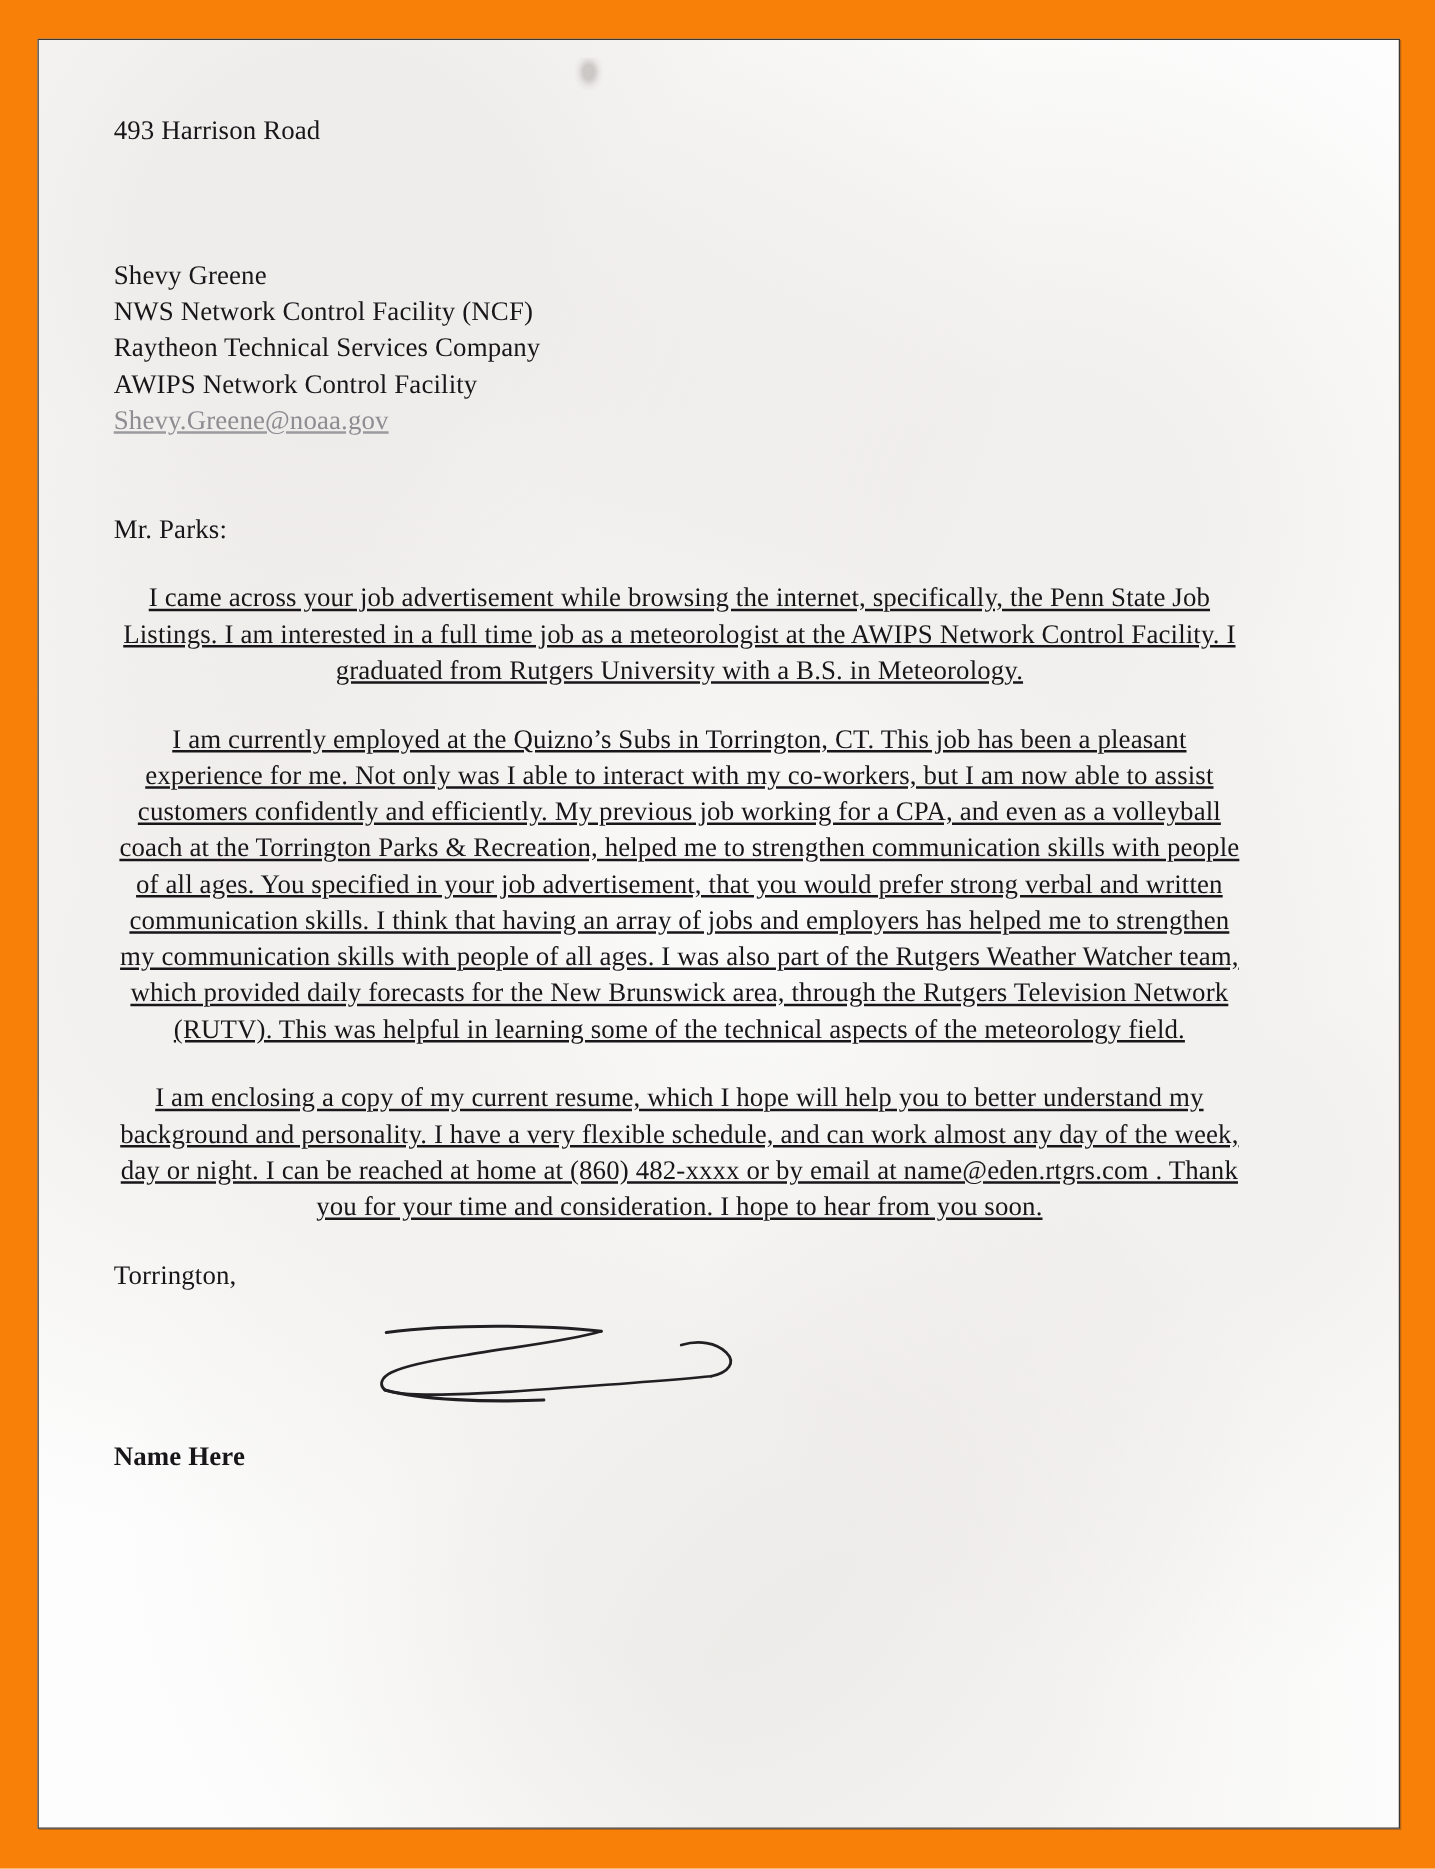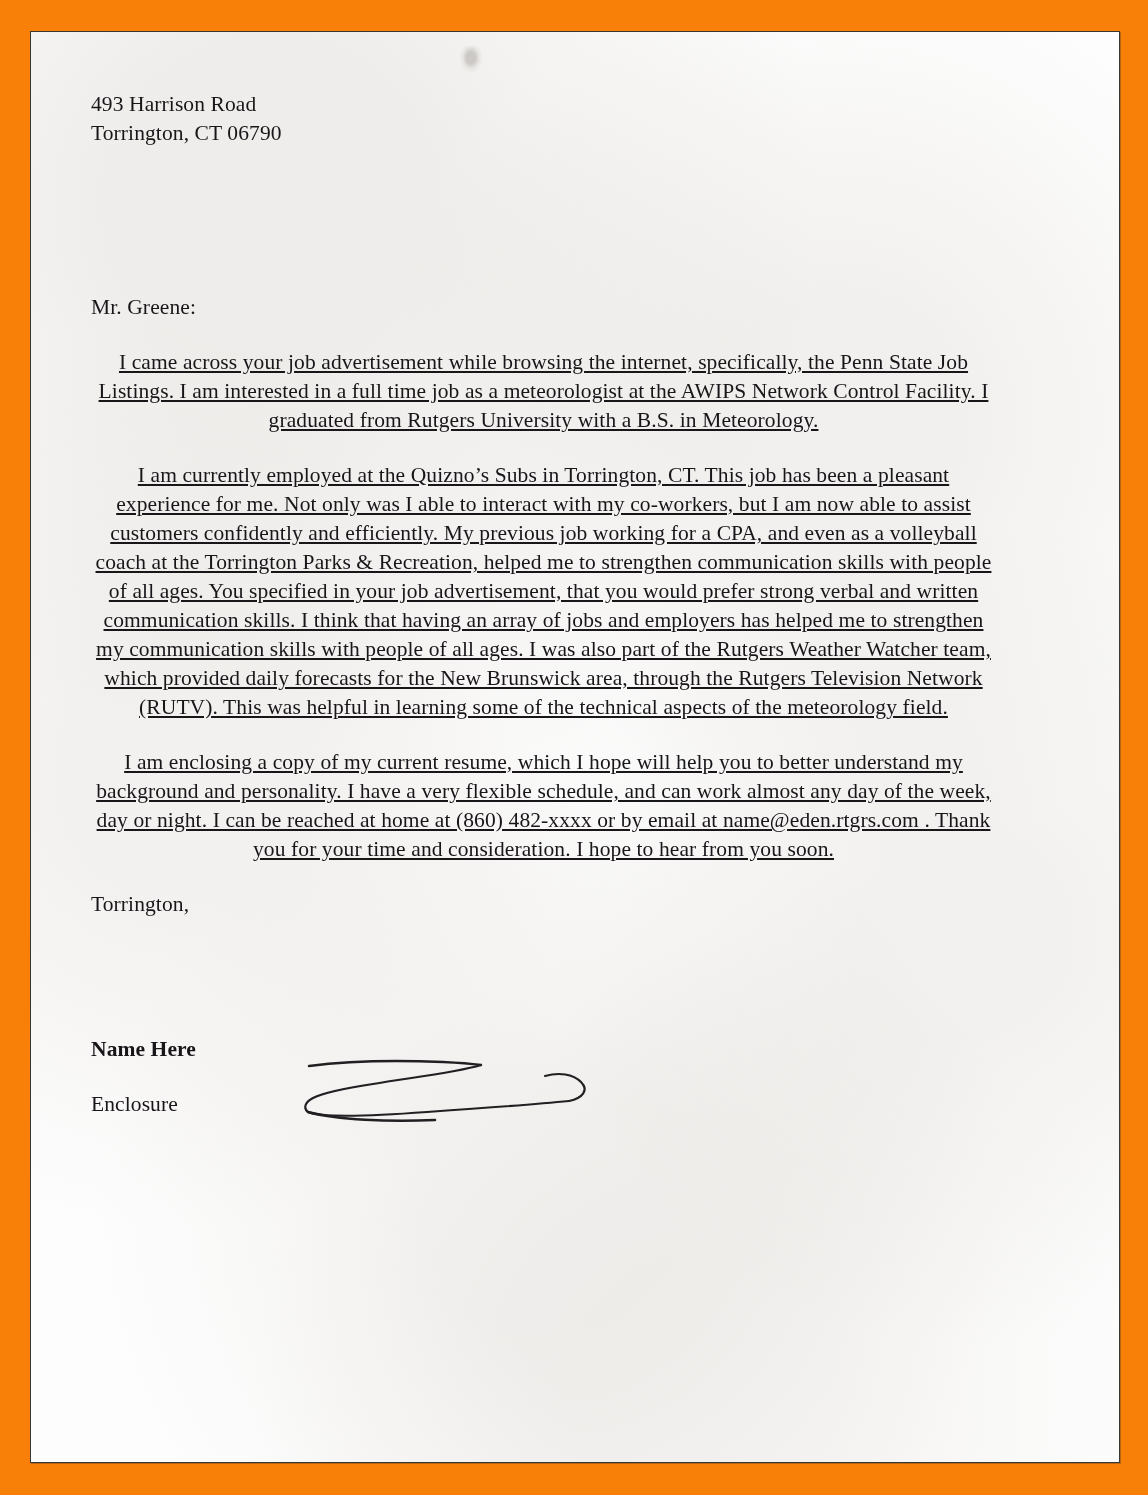--- a/index.html
+++ b/index.html
@@ -119,33 +119,39 @@
 
 <div class="scan-frame">
   <div class="paper">
 
     <div class="smudge"></div>
 
     <div class="letter">
 
       <div class="blk">
         <span class="line">493 Harrison Road</span>
-        <span class="line">Torrington, CT 06790</span>
       </div>
 
       <div class="gap-a"></div>
 
 
       <div class="gap-b"></div>
 
+      <div class="blk">
+        <span class="line">Shevy Greene</span>
+        <span class="line">NWS Network Control Facility (NCF)</span>
+        <span class="line">Raytheon Technical Services Company</span>
+        <span class="line">AWIPS Network Control Facility</span>
+        <span class="line email-link">Shevy.Greene@noaa.gov</span>
+      </div>
 
       <div class="gap-b"></div>
 
       <div class="blk">
-        <span class="line">Mr. Greene:</span>
+        <span class="line">Mr. Parks:</span>
       </div>
 
       <div class="gap-c"></div>
 
       <p class="para">I came across your job advertisement while browsing the internet, specifically, the Penn State Job Listings.  I am interested in a full time job as a meteorologist at the AWIPS Network Control Facility.  I graduated from Rutgers University with a B.S. in Meteorology.</p>
 
       <div class="gap-c"></div>
 
       <p class="para">I am currently employed at the Quizno’s Subs in Torrington, CT.  This job has been a pleasant experience for me.  Not only was I able to interact with my co-workers, but I am now able to assist customers confidently and efficiently.  My previous job working for a CPA, and even as a volleyball coach at the Torrington Parks &amp; Recreation, helped me to strengthen communication skills with people of all ages.  You specified in your job advertisement, that you would prefer strong verbal and written communication skills.  I think that having an array of jobs and employers has helped me to strengthen my communication skills with people of all ages.  I was also part of the Rutgers Weather Watcher team, which provided daily forecasts for the New Brunswick area, through the Rutgers Television Network (RUTV).  This was helpful in learning some of the technical aspects of the meteorology field.</p>
 
@@ -160,23 +166,20 @@
       </div>
 
       <div class="gap-sig"></div>
 
       <div class="blk">
         <span class="line bold">Name Here</span>
       </div>
 
       <div class="gap-name"></div>
 
-      <div class="blk">
-        <span class="line">Enclosure</span>
-      </div>
 
     </div>
 
     <div class="annotation">
       <svg width="520" height="112" viewBox="0 0 520 112" fill="none" xmlns="http://www.w3.org/2000/svg" aria-hidden="true">
         <g stroke="#211f22" stroke-width="2.2" stroke-linecap="round" stroke-linejoin="round" fill="none">
 
           <path d="M32 26 C 70 21, 118 20, 166 22 C 186 23, 196 24, 204 25" stroke-width="2.4"></path>
 
           <path d="M204 25 C 178 33, 130 38, 96 44 C 70 48, 48 52, 36 58 C 28 62, 26 68, 31 72"></path>

